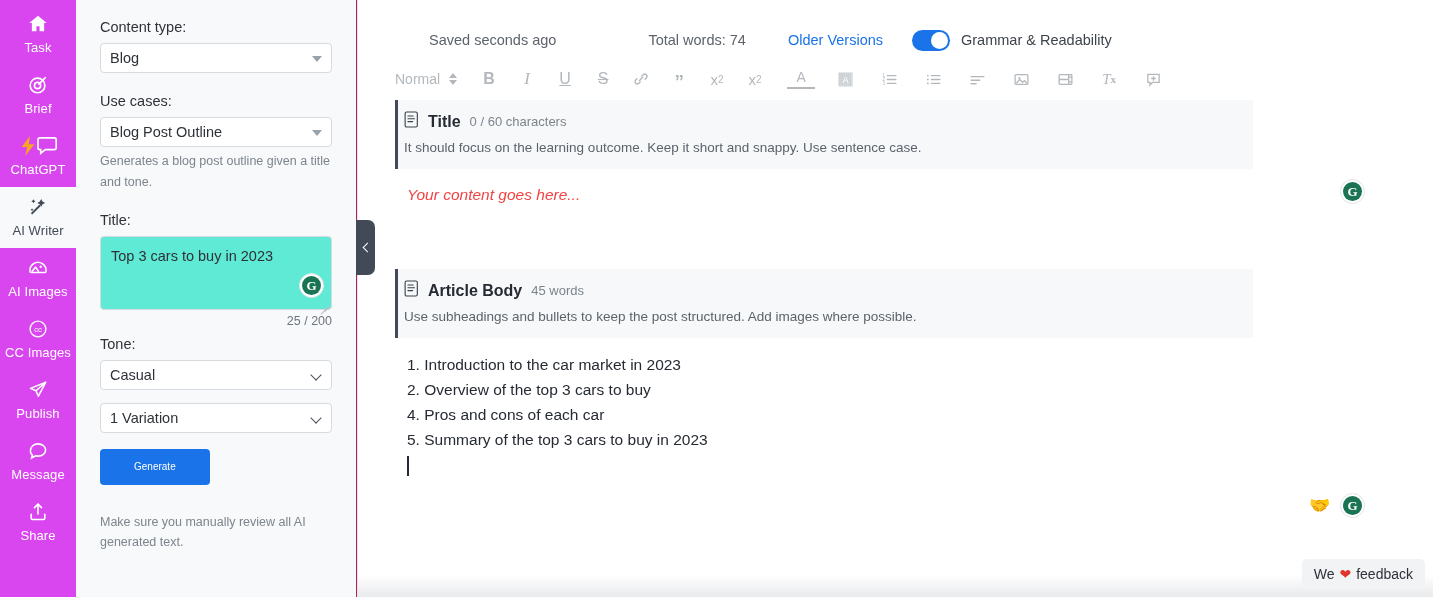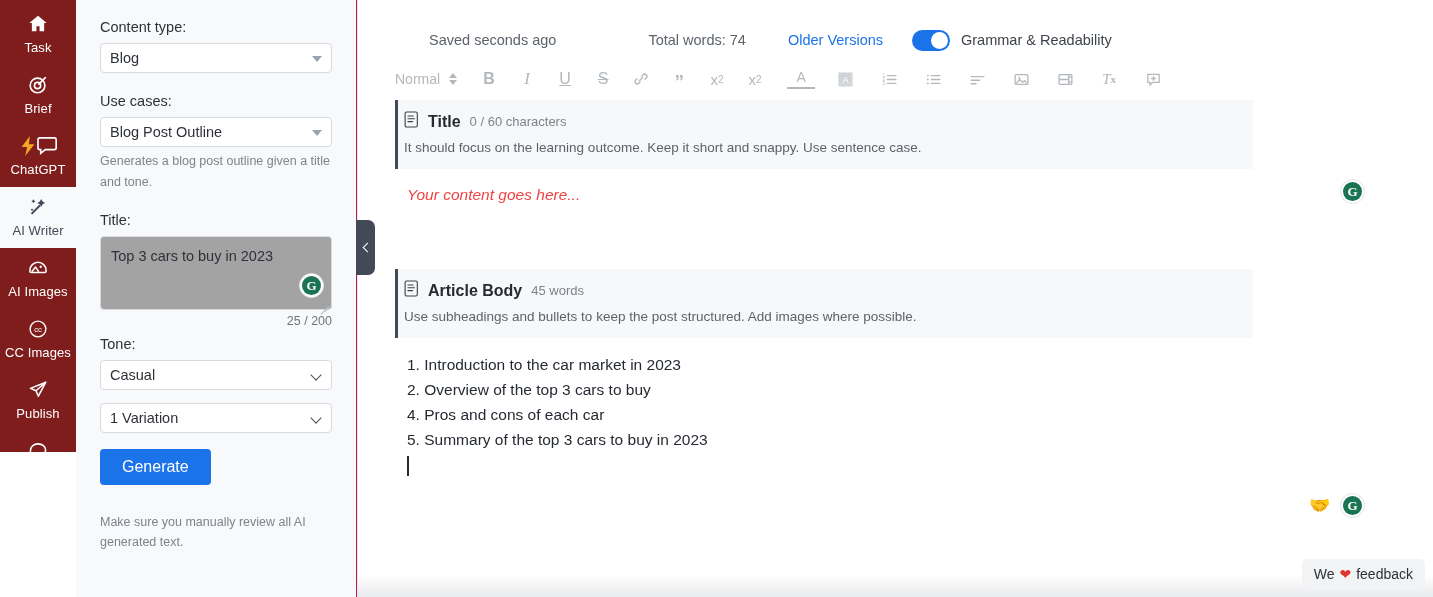--- a/index.html
+++ b/index.html
@@ -6,22 +6,22 @@
   html, body {
     width: 1433px; height: 597px;
     overflow: hidden;
     font-family: "Liberation Sans", sans-serif;
     background: #ffffff;
   }
   .app { display: flex; width: 1433px; height: 597px; position: relative; }
 
   
   .rail {
-    width: 76px; min-width: 76px; height: 452px;
-    background: #7f1d1d;
+    width: 76px; min-width: 76px; height: 597px;
+    background: #d946ef;
     display: flex; flex-direction: column;
     align-items: stretch;
     padding-top: 4px;
     overflow: hidden;
   }
   .rail-item {
     display: flex; flex-direction: column;
     align-items: center; justify-content: center;
     gap: 3px;
     padding: 9px 2px 10px 2px;
@@ -80,21 +80,21 @@
     transform: rotate(45deg);
   }
   .gap-a { height: 19px; }
   .helper {
     font-size: 12.5px; color: #7c848d; line-height: 21px;
     margin-top: 4px;
   }
   .ta-wrap { position: relative; }
   .ta {
     width: 100%; height: 74px;
-    background: #a3a3a3;
+    background: #5eead4;
     border: 1px solid #d7dbe0;
     border-radius: 4px;
     font-family: "Liberation Sans", sans-serif;
     font-size: 14.5px; color: #2e3138;
     padding: 9px 10px; line-height: 20px;
     resize: none; outline: none;
     display: block;
   }
   .resize-grip {
     position: absolute; right: 2px; bottom: 2px;
@@ -124,22 +124,22 @@
   .ta-g { right: 8px; bottom: 12px; }
   .counter {
     text-align: right; font-size: 12.5px; color: #6d757e;
     margin-top: 4px; margin-bottom: 7px;
   }
   .gap-b { height: 13px; }
   .gen-btn {
     background: #1a73e8; color: #ffffff;
     border: none; border-radius: 4px;
     font-family: "Liberation Sans", sans-serif;
-    font-size: 16px;
-    padding: 9px 22px;
+    font-size: 10px;
+    padding: 9px 34px;
     cursor: pointer; display: inline-block;
     line-height: 18px;
   }
   .disclaimer {
     font-size: 12.5px; color: #7c848d; line-height: 20px;
     margin-top: 27px;
   }
 
   
   .collapse-handle {

